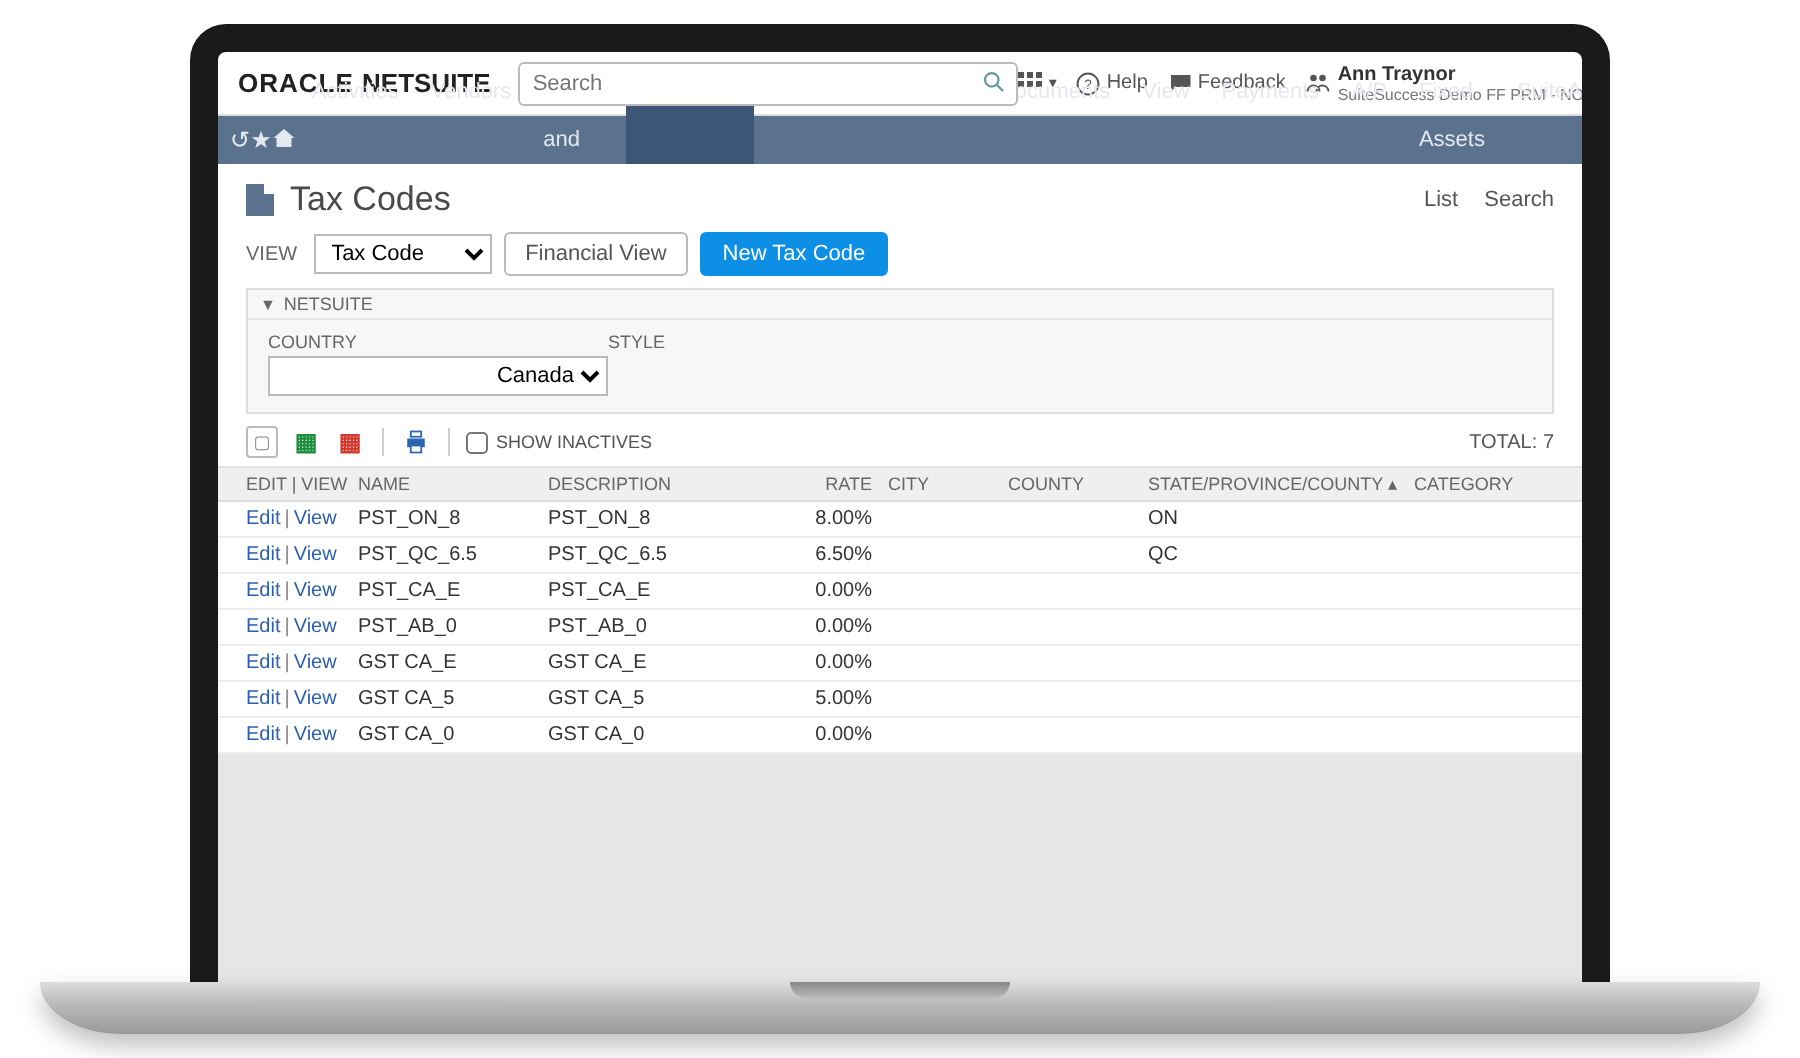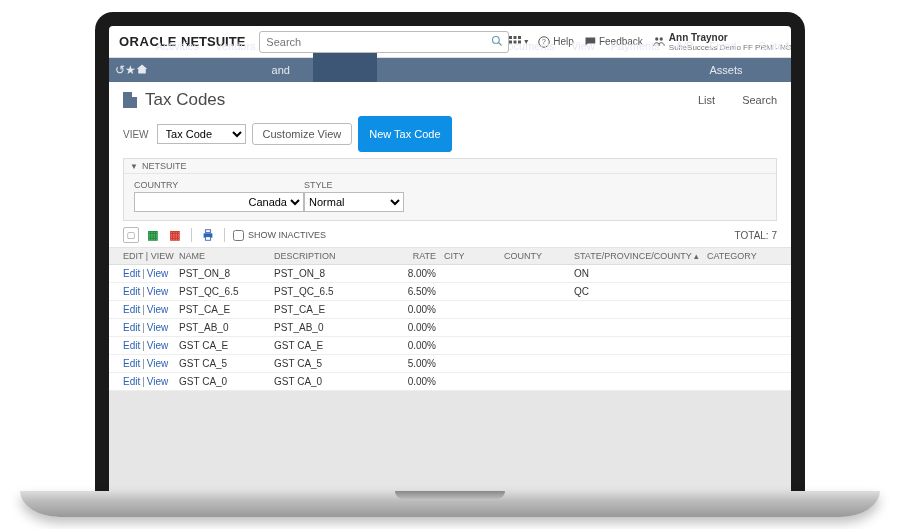--- a/index.html
+++ b/index.html
@@ -65,27 +65,27 @@
     color:#e4e9ef; font-size:11px; padding:0 8px; line-height:24px; cursor:pointer;
   }
   .nav .nitem.active { background:#3d5676; font-weight:bold; }
 
   
   .pgtitle { display:flex; align-items:center; padding:8px 14px 6px; }
   .pgtitle .ticon { width:14px;height:16px;background:#5b728f;margin-right:8px;position:relative;}
   .pgtitle .ticon::before{content:"";position:absolute;top:0;right:0;width:5px;height:5px;background:#fff;}
   .pgtitle h1 { font-size:17px; color:#4a4a4a; font-weight:normal; flex:1;}
   .pgtitle .ractions{font-size:11px;color:#555;}
-  .pgtitle .ractions span{margin-left:24px;cursor:pointer;}
+  .pgtitle .ractions span{margin-left:10px;cursor:pointer;}
 
   .subrow{display:flex;align-items:center;padding:0 14px 6px; gap:6px;}
   .subrow .lbl{font-size:10px;color:#666;margin-right:2px;}
   .subrow select{height:20px;font-size:11px;border:1px solid #bbb;background:#fff;padding:0 16px 0 4px;}
   .btn-outline{height:22px;background:#fff;border:1px solid #bbb;border-radius:3px;padding:0 10px;font-size:11px;color:#555;cursor:pointer;}
-  .btn-primary{height:36px;background:#0d8fe6;border:1px solid #0d8fe6;border-radius:3px;padding:0 10px;font-size:11px;color:#fff;cursor:pointer;}
+  .btn-primary{height:22px;background:#0d8fe6;border:1px solid #0d8fe6;border-radius:3px;padding:0 10px;font-size:11px;color:#fff;cursor:pointer;}
 
   
   .filters{margin:0 14px;border:1px solid #ddd;background:#f7f7f7;}
   .filters .fh{display:flex;align-items:center;font-size:9px;color:#666;padding:2px 6px;border-bottom:1px solid #e6e6e6; gap:4px;}
   .filters .fh .chev{font-size:8px;}
   .filters .fbody{display:flex;padding:6px 10px 8px;}
   .filters .fgrp label{display:block;font-size:9px;color:#666;margin-bottom:2px;}
   .filters select{height:20px;font-size:11px;border:1px solid #bbb;background:#fff;min-width:100px;}
   .filters .fgrp.country select{min-width:170px;text-align:right;}
 
@@ -207,37 +207,36 @@
         <h1>Tax Codes</h1>
         <div class="ractions">
           <span>List</span>
           <span>Search</span>
         </div>
       </div>
 
       <div class="subrow">
         <span class="lbl">VIEW</span>
         <select><option>Tax Code</option></select>
-        <button class="btn-outline">Customize View</button>
+        <button class="btn-outline">Financial View</button>
         <button class="btn-primary">New Tax Code</button>
       </div>
 
       <div class="filters">
         <div class="fh">
           <span class="chev">▼</span>
           <span>NETSUITE</span>
         </div>
         <div class="fbody">
           <div class="fgrp country">
             <label>COUNTRY</label>
             <select><option>Canada</option></select>
           </div>
           <div class="fgrp">
             <label>STYLE</label>
-            <select><option>Normal</option></select>
           </div>
         </div>
       </div>
 
       <div class="tbar">
         <div class="ticons">
           <span style="color:#888;border:1px solid #bbb;border-radius:2px;font-size:9px;">▢</span>
           <span style="color:#1f8f3d;font-weight:bold;">▦</span>
           <span style="color:#d23a2e;font-weight:bold;">▦</span>
         </div>

